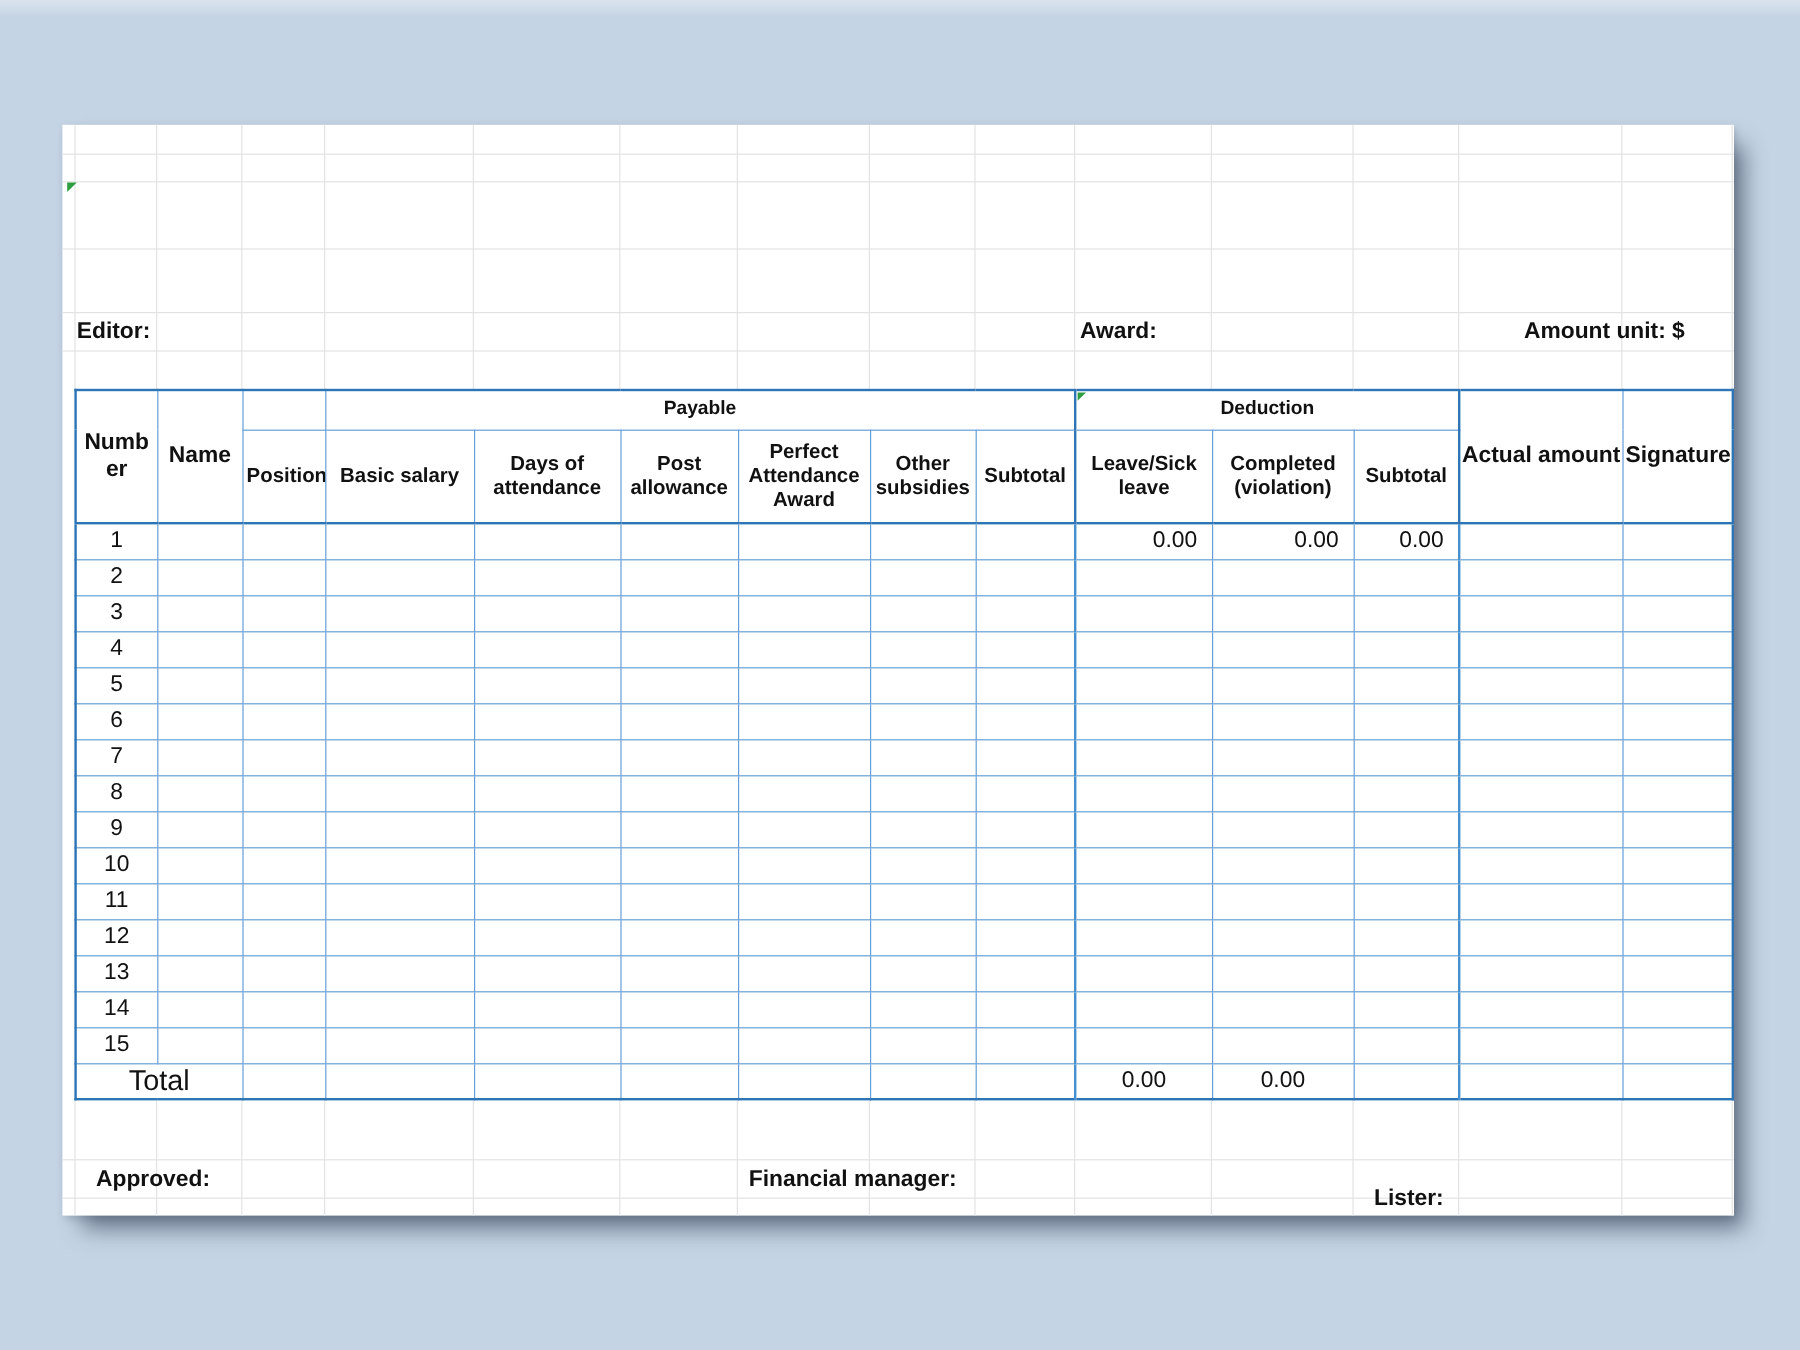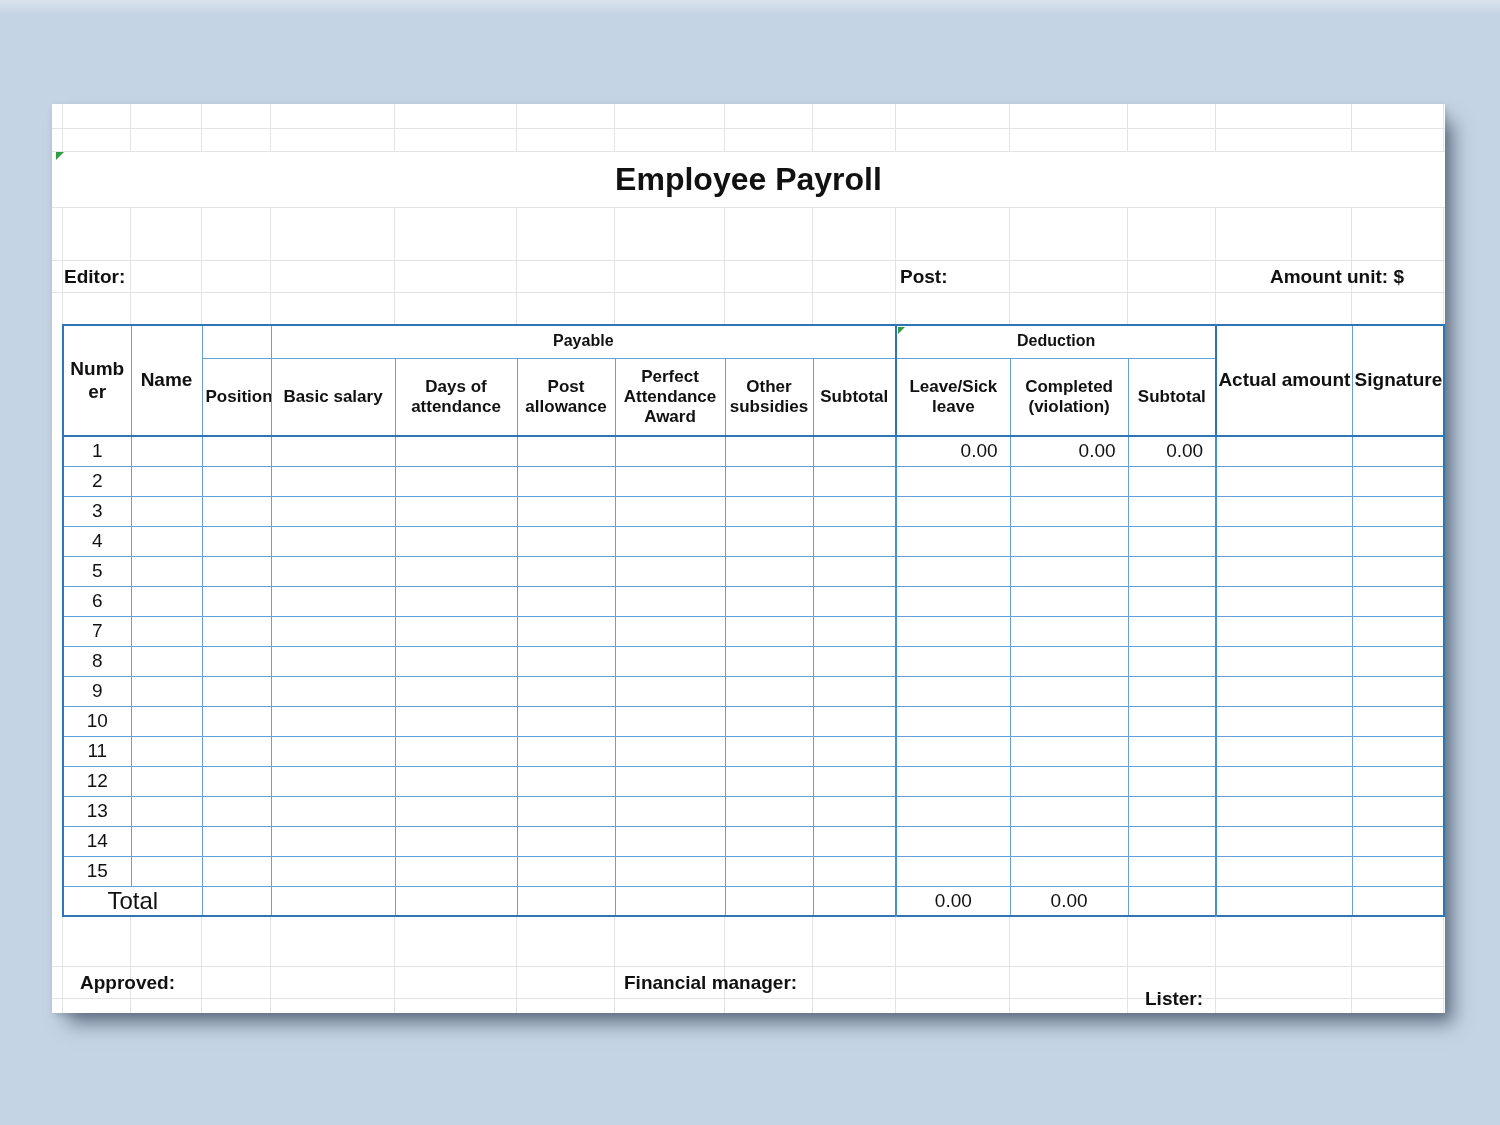--- a/index.html
+++ b/index.html
@@ -70,27 +70,24 @@
   .flagcell{position:relative;}
   .flagcell .flag-tl{left:1px;top:1px;border-top-width:7px;border-right-width:7px;}
 </style>
 </head>
 <body>
 
 <div class="stage">
   <div class="sheet">
     <div class="gridlines"></div>
 
-    <div class="title-row">
-      <h1>Employee Payroll</h1>
-    </div>
     <span class="flag-tl flag-sheet"></span>
 
     <div class="cell-label lbl-editor">Editor:</div>
-    <div class="cell-label lbl-date">Post:</div>
+    <div class="cell-label lbl-date">Award:</div>
     <div class="cell-label lbl-amount">Amount unit: $</div>
 
     <table class="payroll">
       <colgroup>
         <col style="width:68px">
           <col style="width:71px">
           <col style="width:69px">
           <col style="width:124px">
         <col style="width:122px">
           <col style="width:98px">

